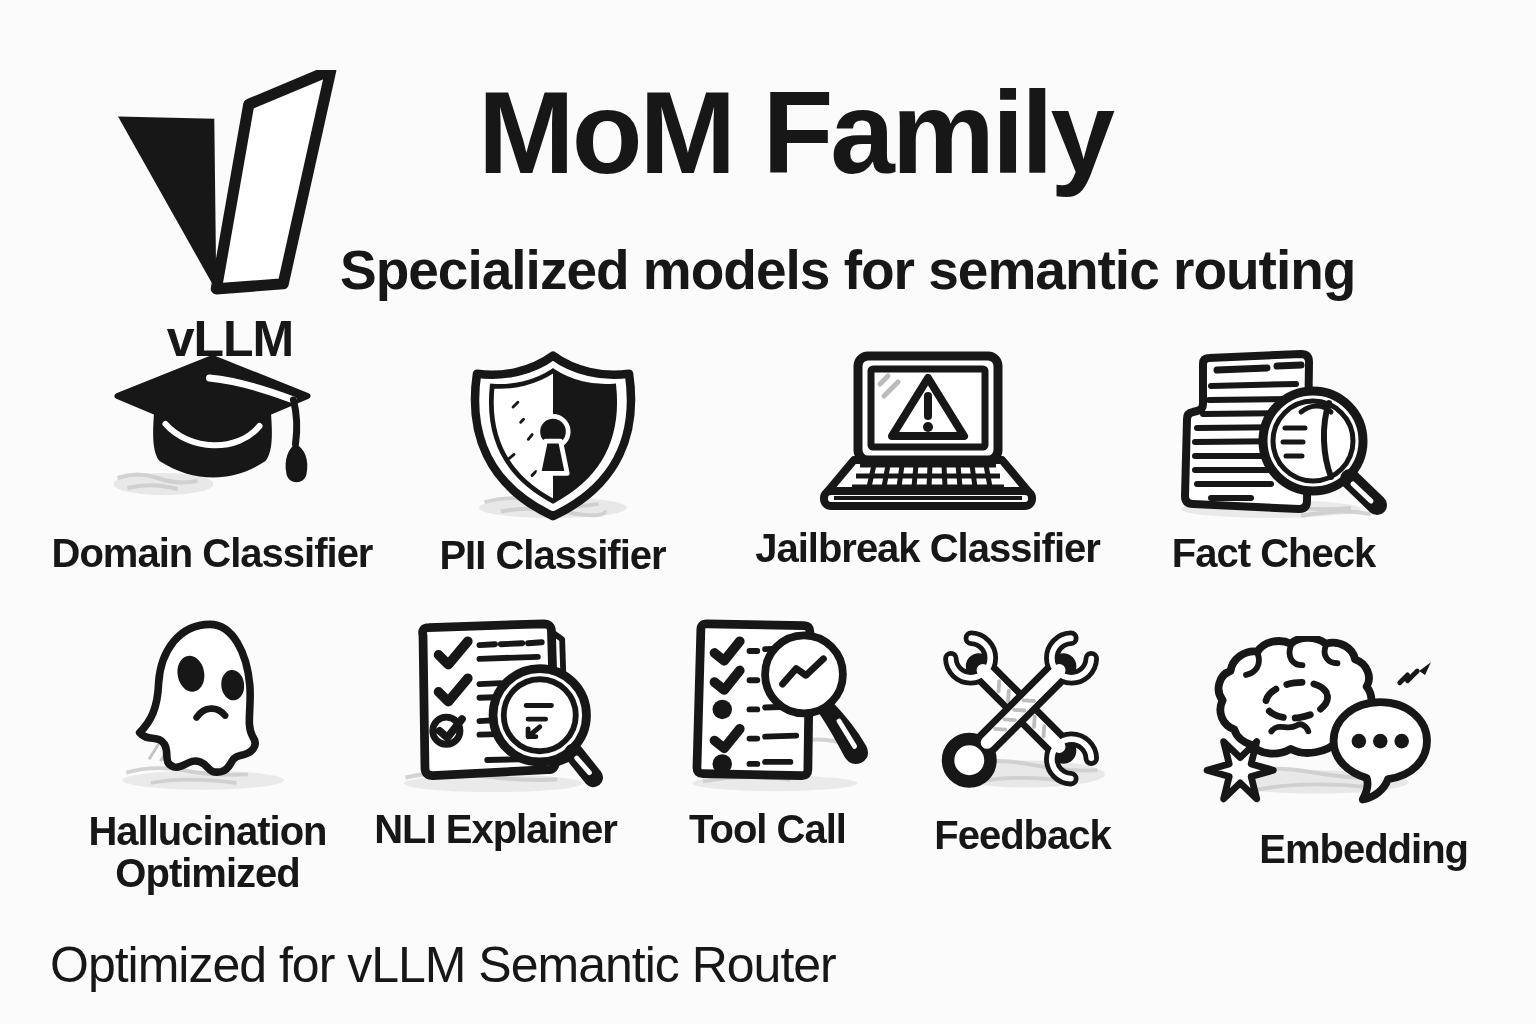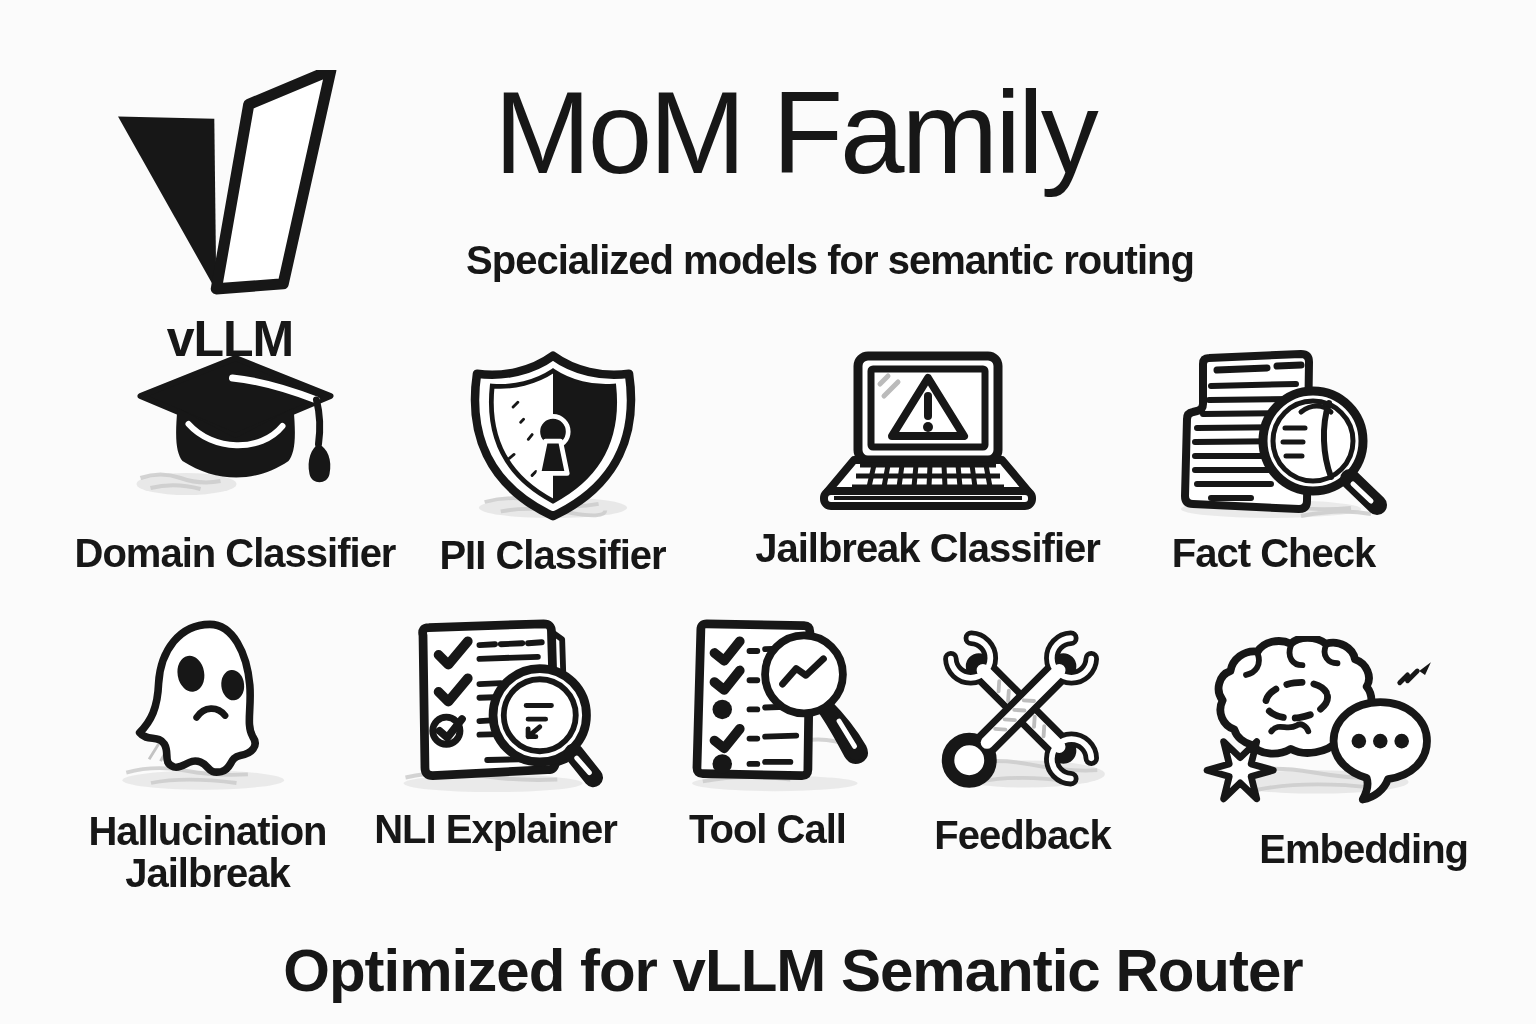--- a/index.html
+++ b/index.html
@@ -9,56 +9,56 @@
     font-family:"Liberation Sans",sans-serif;
     color:#171717;
   }
   .abs{position:absolute;}
   .logo-wrap{left:116px;top:70px;width:228px;text-align:center;}
   .logo-brand{
     margin-top:8px;font-size:50px;font-weight:800;letter-spacing:-1px;
   }
   .title{
     left:380px;top:70px;width:830px;text-align:center;
-    font-size:116px;font-weight:400;letter-spacing:-3px;line-height:1.1;
+    font-size:116px;font-weight:700;letter-spacing:-3px;line-height:1.1;
     white-space:nowrap;
   }
   .subtitle{
     left:340px;top:238px;width:980px;text-align:center;
-    font-size:40px;font-weight:700;letter-spacing:-1px;white-space:nowrap;
+    font-size:55px;font-weight:700;letter-spacing:-1px;white-space:nowrap;
   }
   .card{position:absolute;text-align:center;}
   .card svg{display:block;margin:0 auto;}
   .model-label{
     margin-top:12px;font-size:40px;font-weight:700;letter-spacing:-1px;
     line-height:1.05;white-space:nowrap;
   }
   .model-label.wrap{white-space:normal;max-width:272px;margin-left:auto;margin-right:auto;}
   .footer{
-    left:50px;top:936px;width:1486px;text-align:center;
-    font-size:60px;font-weight:700;letter-spacing:-1px;
+    left:50px;top:936px;width:1486px;
+    font-size:50px;font-weight:400;letter-spacing:-1px;
   }
 </style>
 </head>
 <body>
 
 <div class="canvas">
 
   <div class="abs logo-wrap">
     <svg width="228" height="228" viewBox="0 0 225 225">
       <polygon points="2,46 97,48 99,218" fill="#171717"></polygon>
       <path d="M212,0 L131,34 L99,216 L165,211 Z" fill="#ffffff" stroke="#171717" stroke-width="11" stroke-linejoin="round"></path>
     </svg>
     <div class="logo-brand">vLLM</div>
   </div>
 
   <div class="abs title">MoM Family</div>
   <div class="abs subtitle">Specialized models for semantic routing</div>
 
-  <div class="card" style="left:60px;top:352px;width:350px;">
+  <div class="card" style="left:37px;top:352px;width:350px;">
     <svg width="235" height="168" viewBox="0 0 230 168">
       <g>
         <ellipse cx="66" cy="132" rx="50" ry="11" fill="#d9d9d9" opacity="0.55"></ellipse>
         <path d="M20,126 q20,-7 40,0 t40,3 M30,136 q24,-6 50,1" stroke="#c9c9c9" stroke-width="4" fill="none" opacity="0.8"></path>
       </g>
       <polygon points="115,6 210,44 115,84 20,44" fill="#171717" stroke="#171717" stroke-width="6" stroke-linejoin="round"></polygon>
       <path d="M57,56 C54,88 56,101 62,109 C96,131 136,131 168,109 C174,101 176,88 173,56 L115,86 Z" fill="#171717"></path>
       <path d="M68,72 C92,99 140,101 162,74" stroke="#ffffff" stroke-width="6" fill="none" stroke-linecap="round"></path>
       <path d="M112,26 C142,29 170,38 196,48" stroke="#ffffff" stroke-width="7" fill="none" stroke-linecap="round"></path>
       <path d="M196,48 C200,64 200,78 198,92" stroke="#171717" stroke-width="7" fill="none" stroke-linecap="round"></path>
@@ -130,21 +130,21 @@
       <g>
         <ellipse cx="95" cy="172" rx="85" ry="10" fill="#d9d9d9" opacity="0.5"></ellipse>
         <path d="M14,164 q30,-8 62,-2 t66,4 M40,175 q36,-7 90,0" stroke="#c9c9c9" stroke-width="4" fill="none" opacity="0.8"></path>
         <path d="M38,150 l10,-16 M50,152 l8,-14 M62,154 l6,-12" stroke="#bdbdbd" stroke-width="3" opacity="0.9"></path>
       </g>
       <path d="M102,8 C70,8 50,36 48,70 C47,96 40,110 28,122 C36,132 48,124 54,134 C60,144 52,154 64,158 C74,161 80,148 92,153 C102,157 100,166 114,163 C126,160 122,148 134,146 C146,144 154,136 147,126 C140,114 146,96 144,72 C141,38 126,8 102,8 Z" fill="#ffffff" stroke="#171717" stroke-width="8" stroke-linejoin="round"></path>
       <ellipse cx="82" cy="60" rx="14" ry="19" fill="#171717" transform="rotate(-10 82 60)"></ellipse>
       <ellipse cx="126" cy="72" rx="12" ry="16" fill="#171717" transform="rotate(-6 126 72)"></ellipse>
       <path d="M88,106 C96,94 110,94 118,104" stroke="#171717" stroke-width="7" fill="none" stroke-linecap="round"></path>
     </svg>
-    <div class="model-label wrap">Hallucination Jailbreak</div>
+    <div class="model-label wrap">Hallucination Optimized</div>
   </div>
 
   <div class="card" style="left:348px;top:616px;width:295px;">
     <svg width="225" height="180" viewBox="0 0 225 185">
       <g>
         <ellipse cx="110" cy="172" rx="92" ry="9" fill="#d9d9d9" opacity="0.5"></ellipse>
         <path d="M20,166 q36,-8 76,-2 t80,4" stroke="#c9c9c9" stroke-width="4" fill="none" opacity="0.8"></path>
       </g>
       <path d="M170,16 L181,24 L185,148 L174,152 Z" fill="#ffffff" stroke="#171717" stroke-width="6" stroke-linejoin="round"></path>
       <path d="M38,20 Q36,12 44,12 L162,8 Q170,8 170,16 L174,150 Q174,158 166,158 L48,164 Q40,164 40,156 Z" fill="#ffffff" stroke="#171717" stroke-width="9" stroke-linejoin="round"></path>

